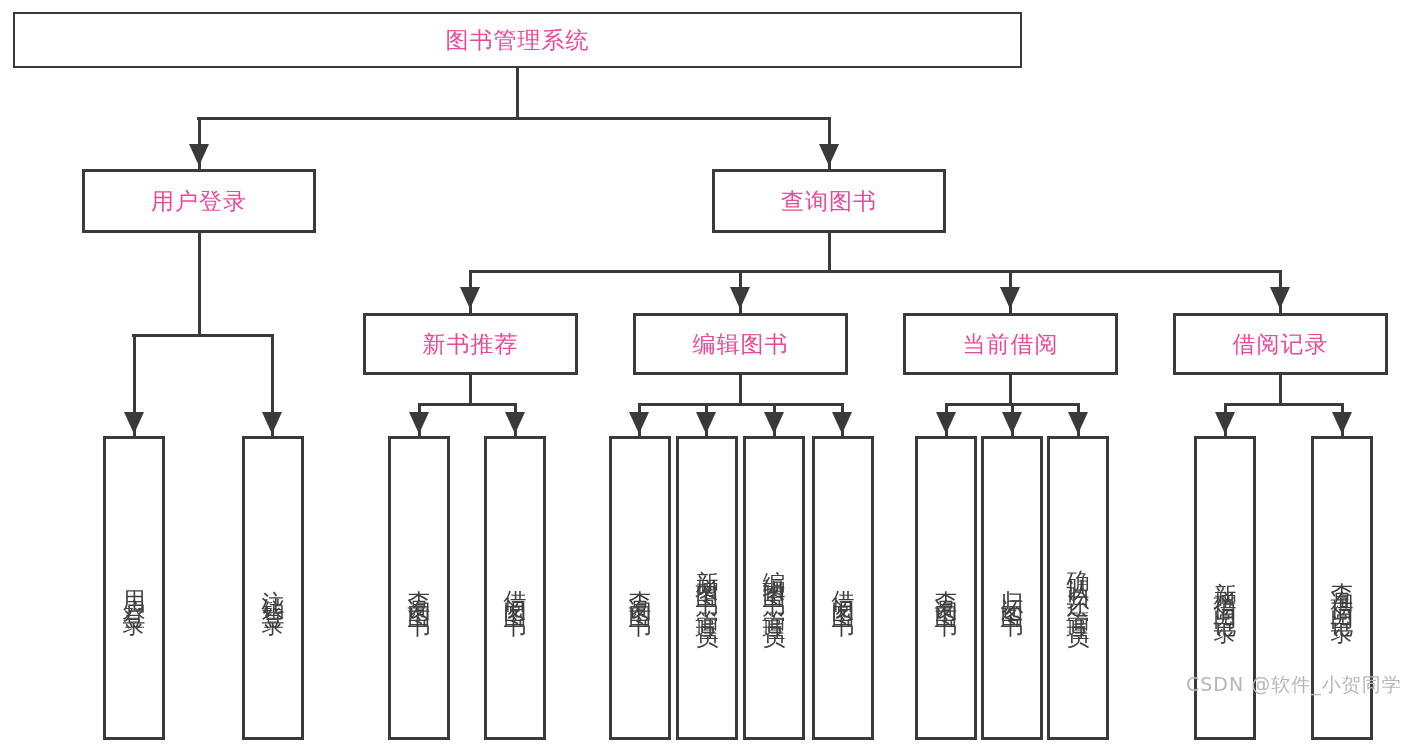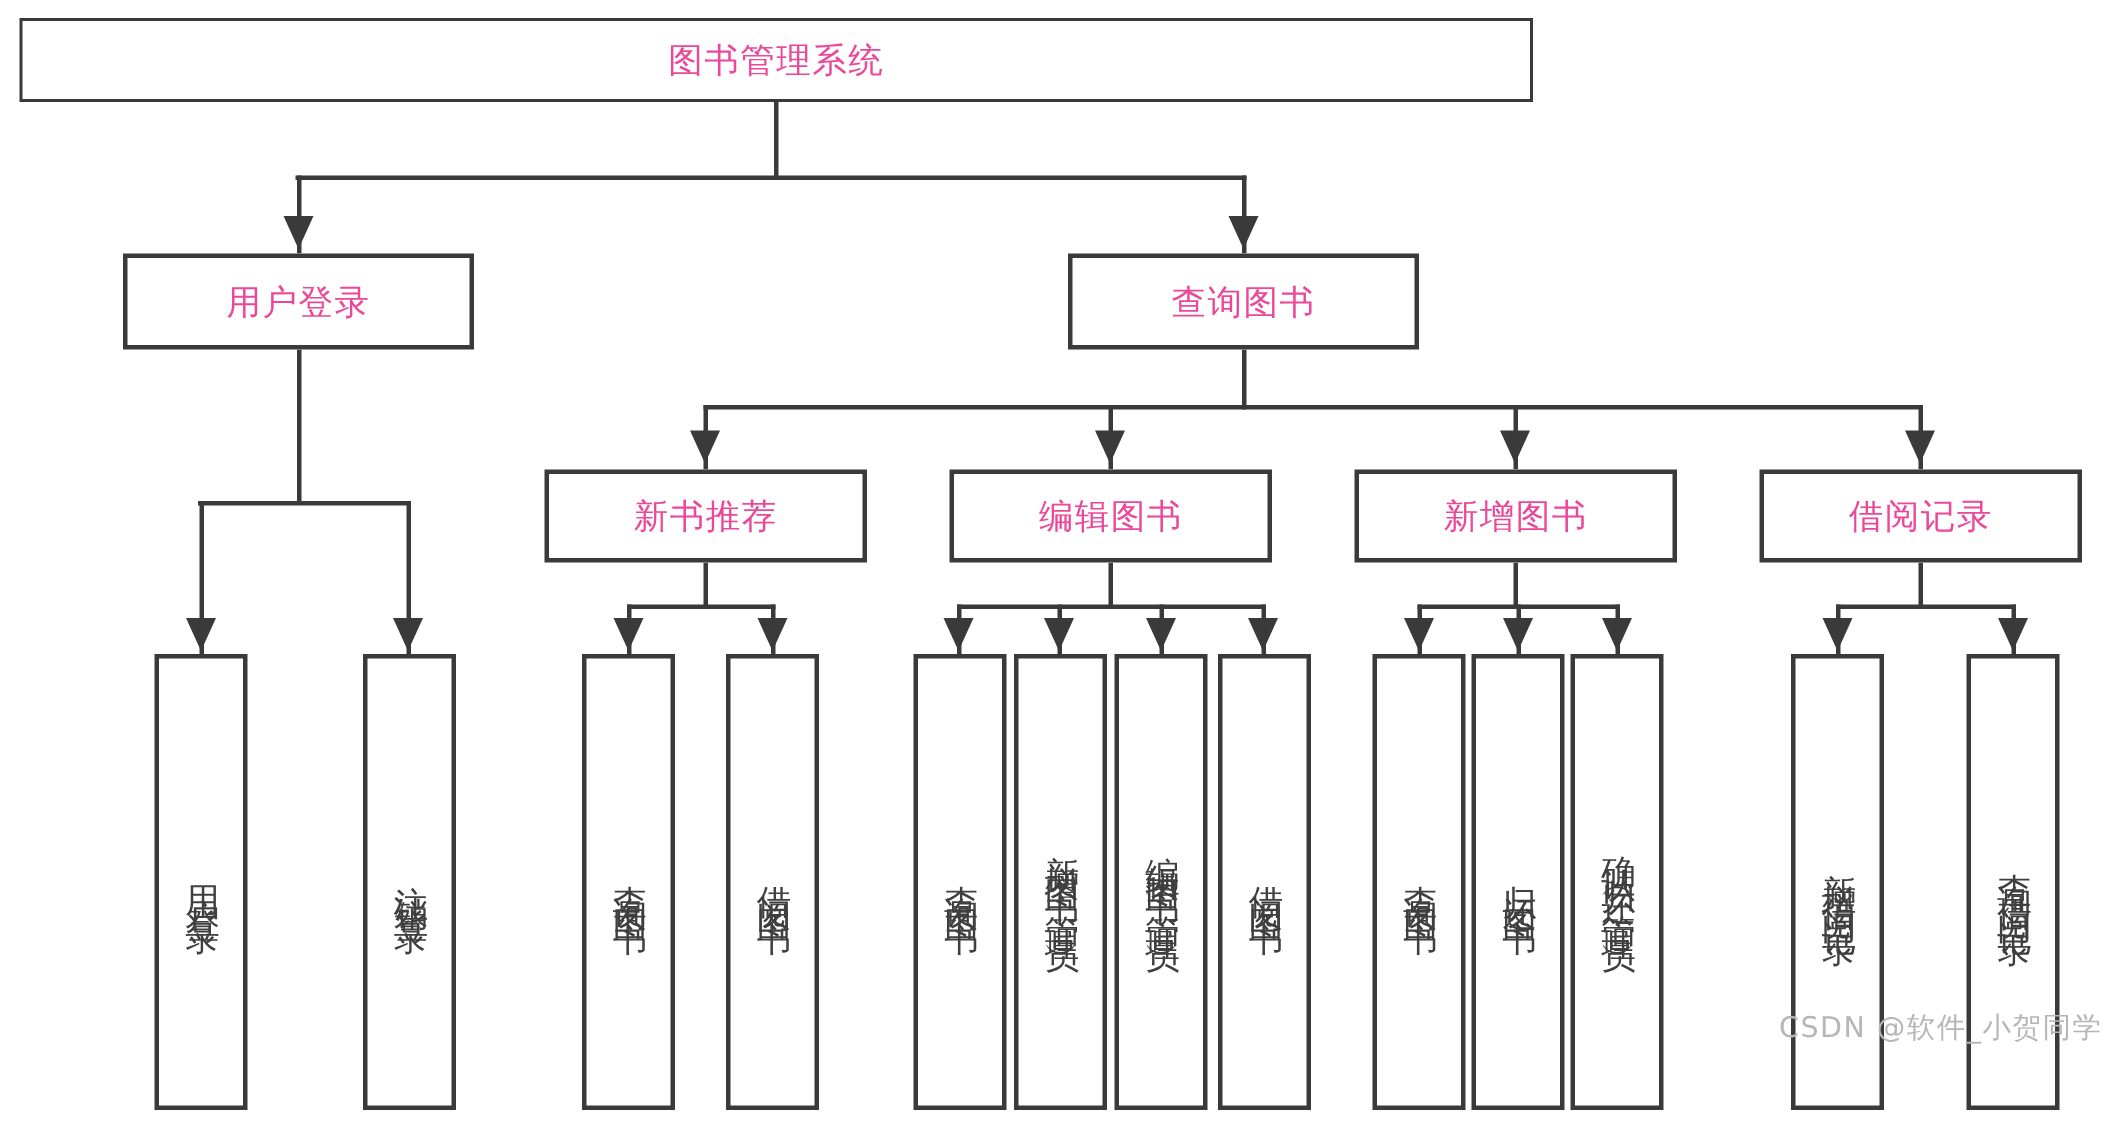--- a/index.html
+++ b/index.html
@@ -73,21 +73,21 @@
     <span class="label">查询图书</span>
   </div>
 
   <div class="hbox" style="left:363px;top:313px;width:215px;height:62px;">
     <span class="label">新书推荐</span>
   </div>
   <div class="hbox" style="left:633px;top:313px;width:215px;height:62px;">
     <span class="label">编辑图书</span>
   </div>
   <div class="hbox" style="left:903px;top:313px;width:215px;height:62px;">
-    <span class="label">新增图书</span>
+    <span class="label">当前借阅</span>
   </div>
   <div class="hbox" style="left:1173px;top:313px;width:215px;height:62px;">
     <span class="label">借阅记录</span>
   </div>
 
   <div class="vbox" style="left:103px;top:436px;width:62px;height:304px;">
     <span class="label">用户登录</span>
   </div>
   <div class="vbox" style="left:242px;top:436px;width:62px;height:304px;">
     <span class="label">注销登录</span>

